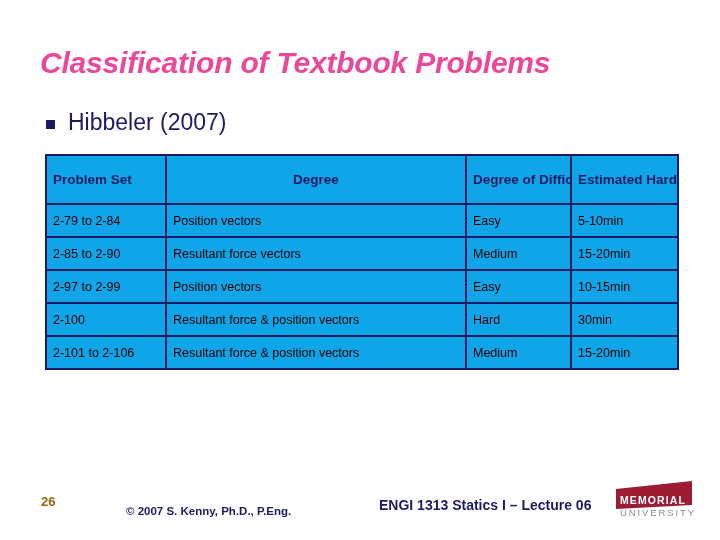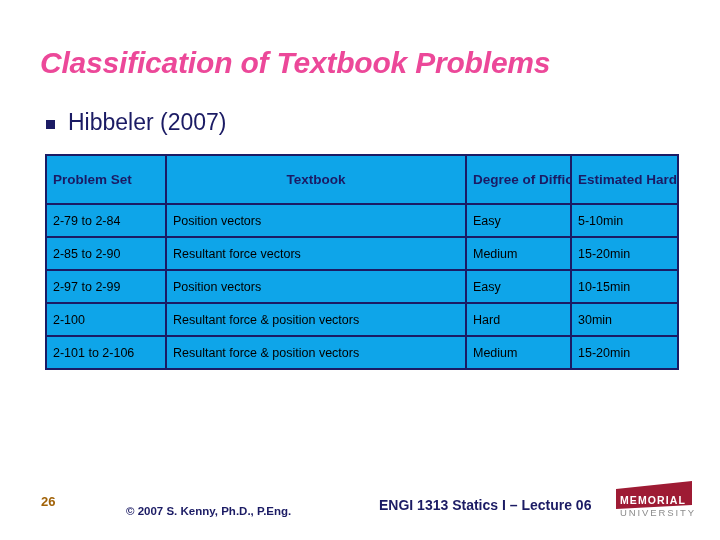--- a/index.html
+++ b/index.html
@@ -151,21 +151,21 @@
   <table class="ptable">
     <colgroup>
       <col class="col-set">
       <col class="col-con">
       <col class="col-deg">
       <col class="col-time">
     </colgroup>
     <thead>
       <tr>
         <th class="h-left">Problem Set</th>
-        <th class="h-center">Textbook</th>
+        <th class="h-center">Degree</th>
         <th class="h-center">Degree of Difficulty</th>
         <th class="h-center">Estimated Hard</th>
       </tr>
     </thead>
     <tbody>
       <tr>
         <td>2-79 to 2-84</td>
         <td>Position vectors</td>
         <td>Easy</td>
         <td>5-10min</td>

